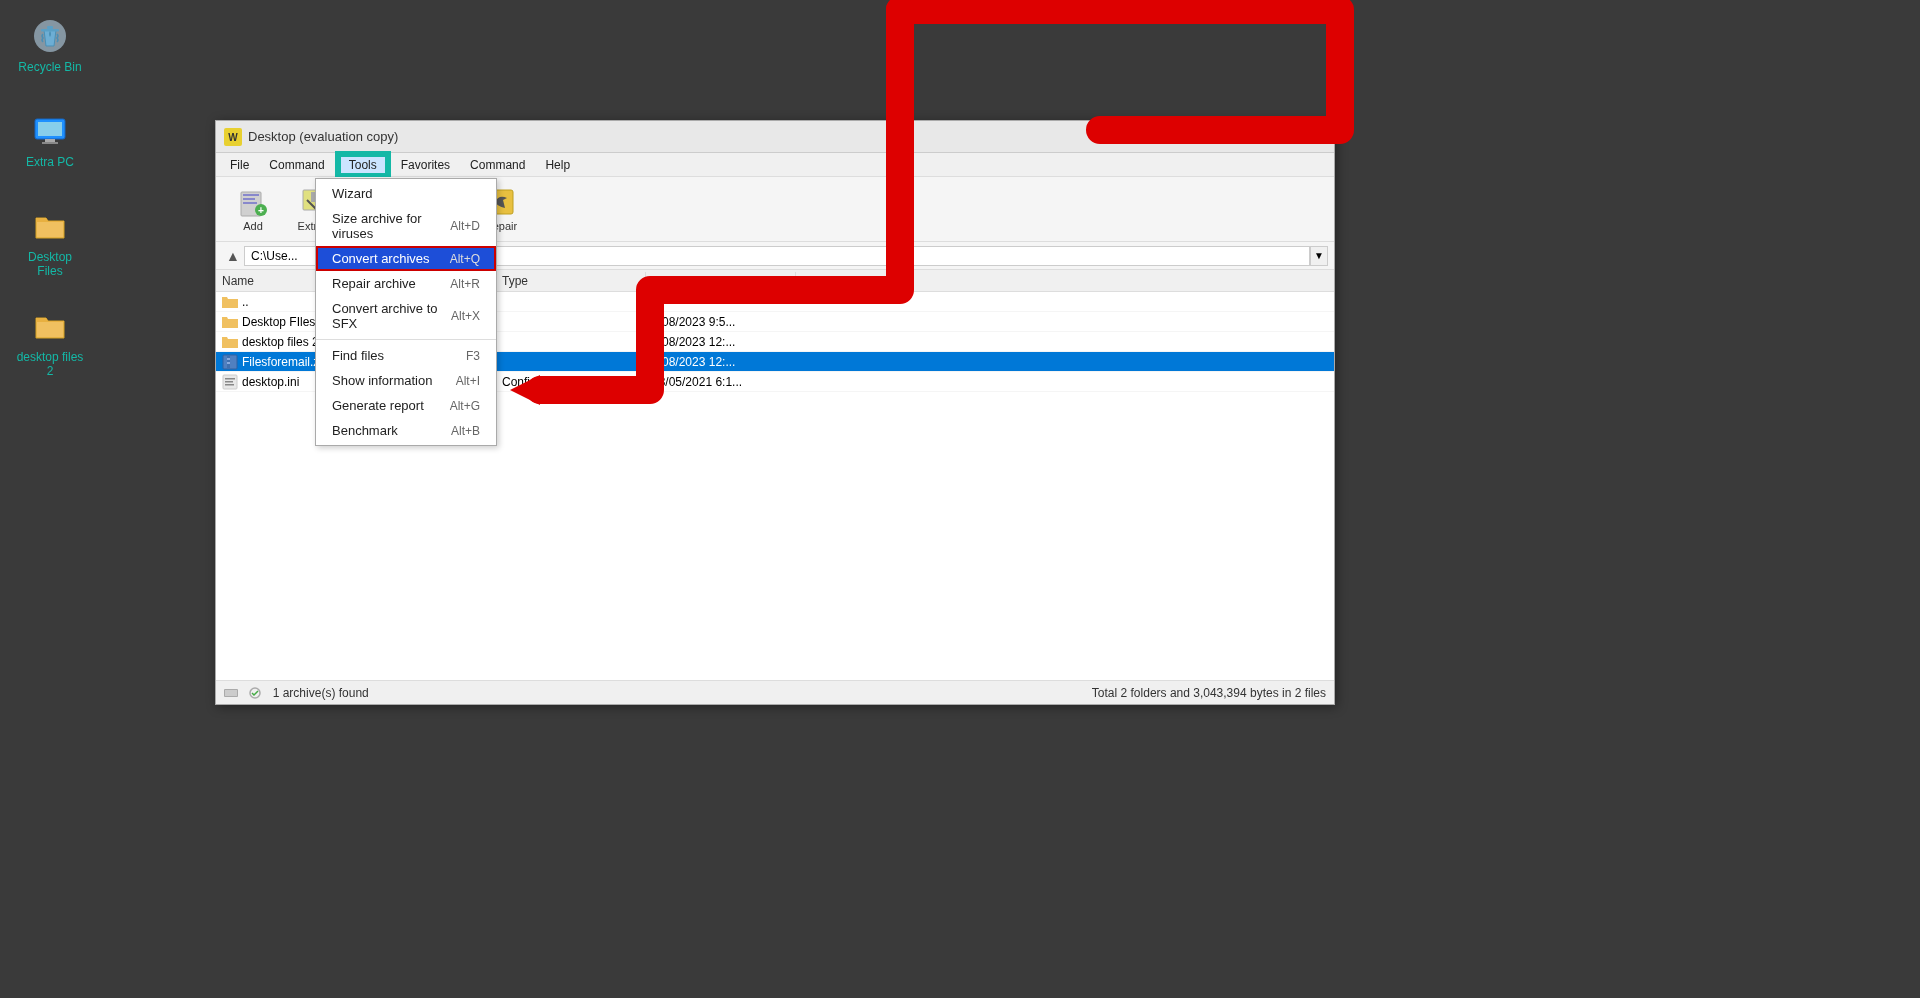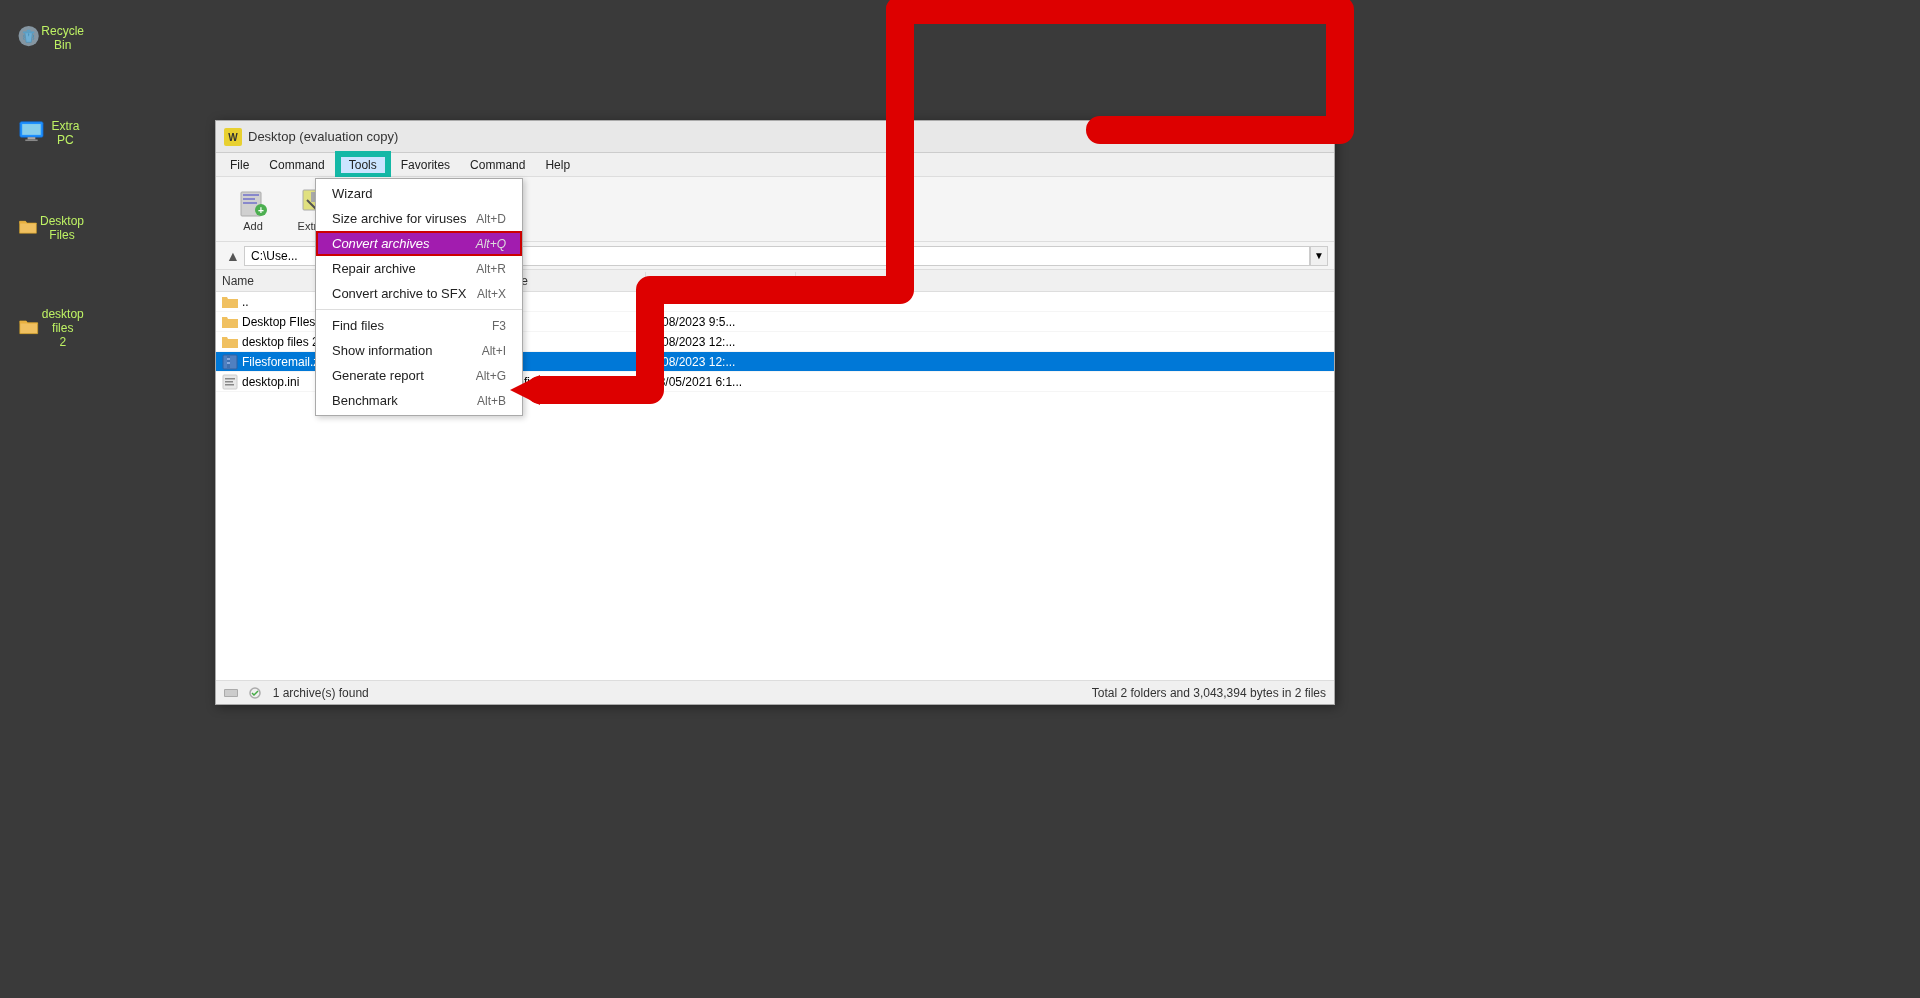--- a/index.html
+++ b/index.html
@@ -9,27 +9,27 @@
       background-color: #3a3a3a;
       font-family: 'Segoe UI', Arial, sans-serif;
       font-size: 13px;
       overflow: hidden;
       position: relative;
     }
 
     
     .desktop-icon {
       display: flex;
-      flex-direction: row;
+      flex-direction: column;
       align-items: center;
       width: 80px;
       cursor: pointer;
       padding: 6px;
       position: absolute;
-      color: #bef264;
+      color: #14b8a6;
       font-size: 12px;
       text-align: center;
     }
     .icon-img {
       width: 40px;
       height: 40px;
       margin-bottom: 4px;
     }
 
     
@@ -252,42 +252,41 @@
       flex-shrink: 0;
     }
     .status-left { flex: 1; }
     .status-right { text-align: right; }
 
     
     .dropdown-menu {
       position: absolute;
       left: 315px;
       top: 178px;
-      width: 208px;
+      width: 182px;
       background: white;
       border: 1px solid #aaa;
       box-shadow: 2px 2px 6px rgba(0,0,0,0.2);
       z-index: 100;
       padding: 2px 0;
     }
     .dropdown-item {
       display: flex;
       justify-content: space-between;
       align-items: center;
       padding: 5px 16px;
       font-size: 13px;
       cursor: pointer;
       color: #222;
     }
     .dropdown-item.highlighted-box {
-      background: #a21caf;
+      background: #1d4ed8;
       color: white;
       outline: 2px solid #cc0000;
       outline-offset: -2px;
-      font-style: italic;
     }
     .dropdown-shortcut {
       color: #666;
       font-size: 12px;
     }
     .dropdown-item.active-item .dropdown-shortcut,
     .dropdown-item.highlighted-box .dropdown-shortcut {
       color: #ddd;
     }
     .dropdown-separator {

